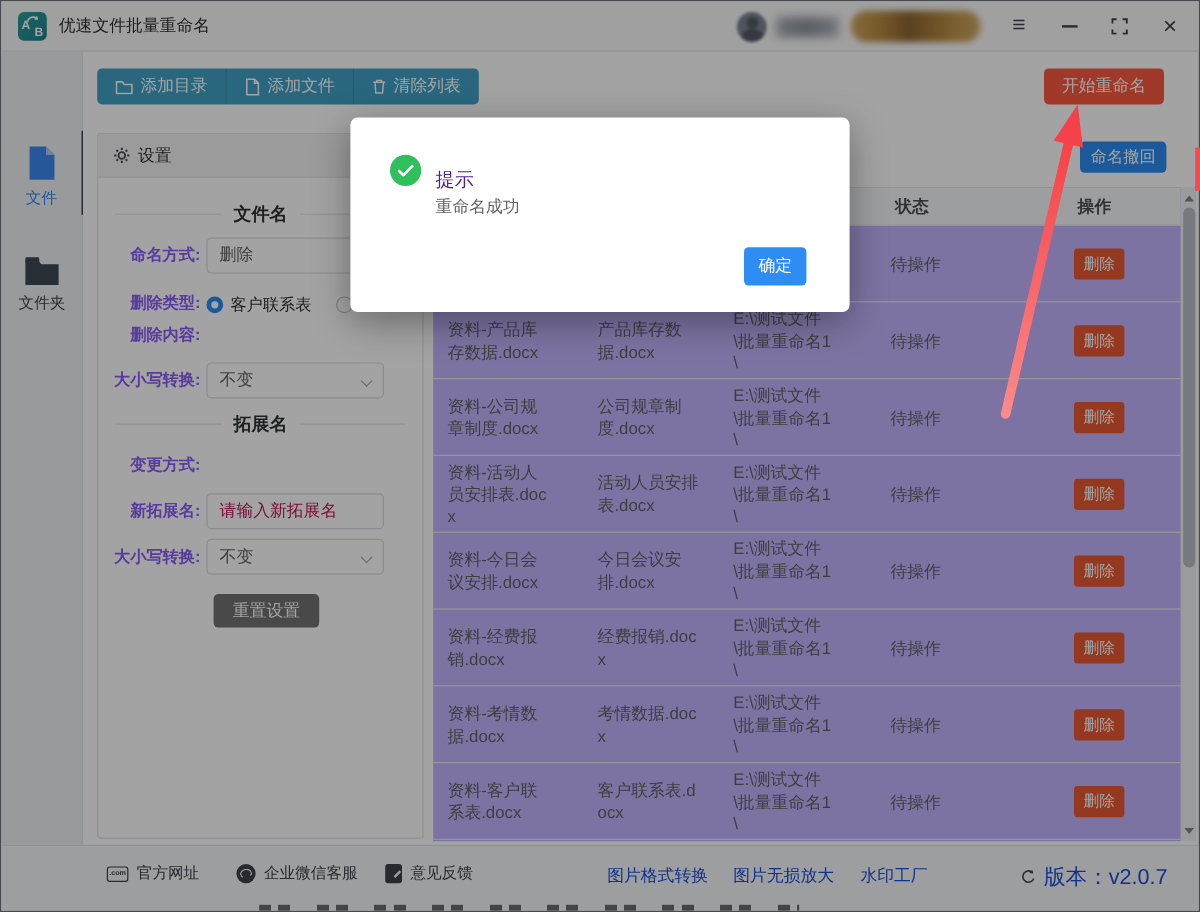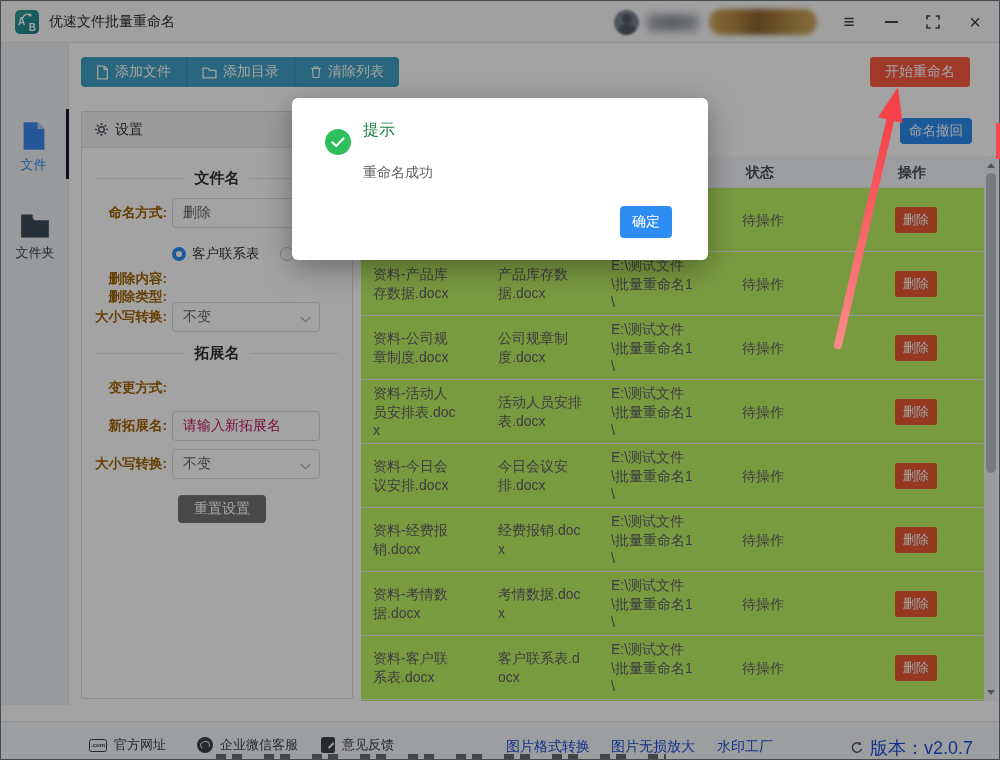--- a/index.html
+++ b/index.html
@@ -24,87 +24,87 @@
   .win-btn { color:#3f4348; cursor:pointer; display:flex; align-items:center; justify-content:center; width:20px; height:24px; }
   .glyph-menu { font-size:19px; }
   .min-bar { width:13px; height:2px; background:#3f4348; display:inline-block; }
   .glyph-close { font-size:20px; }
 
   
   .sidebar { position:absolute; left:0; top:42px; width:68px; bottom:54px; background:#eef1f4; border-right:1px solid #e2e5e9; }
   .side-item { position:absolute; left:0; width:68px; display:flex; flex-direction:column; align-items:center; cursor:pointer; }
   .side-item .lbl { font-size:13px; margin-top:5px; color:#3c424d; }
   .side-item.active .lbl { color:#2d8cf0; }
-  .side-item.active { border-right:3px solid #0f172a; }
+  .side-item.active { border-right:1px solid #0f172a; }
 
   
   .btn-group { position:absolute; left:80px; top:56px; height:30px; display:flex; background:#3fa2c6; border-radius:4px; overflow:hidden; }
   .tb-btn { display:flex; align-items:center; gap:6px; padding:0 15px; color:#fff; font-size:14px; cursor:pointer; }
   .tb-btn + .tb-btn { border-left:1px solid rgba(0,0,0,0.12); }
   .start-btn { position:absolute; left:869px; top:56px; width:100px; height:30px; background:#fa5a40; border:none; border-radius:4px; color:#fff; font-size:14px; cursor:pointer; }
   .undo-btn { position:absolute; left:899px; top:117px; width:72px; height:26px; background:#2d8cf0; border:none; border-radius:4px; color:#fff; font-size:13.5px; cursor:pointer; }
 
   
   .panel { position:absolute; left:80px; top:110px; width:272px; height:588px; background:#fff; border:1px solid #dcdfe6; border-radius:2px; }
   .panel-head { position:absolute; left:0; top:0; right:0; height:36px; background:#f2f3f5; border-bottom:1px solid #e4e7ed; display:flex; align-items:center; padding-left:12px; gap:6px; font-size:14px; color:#303133; }
   .sec-divider { position:absolute; left:14px; right:14px; display:flex; align-items:center; gap:10px; font-size:15px; font-weight:bold; color:#303133; }
   .sec-divider:before, .sec-divider:after { content:""; flex:1; height:1px; background:#e4e7ed; }
   .form-row { position:absolute; height:30px; }
-  .form-row .f-label { position:absolute; left:0; top:0; width:85px; height:30px; line-height:30px; text-align:right; font-size:13.5px; font-weight:bold; color:#a16207; }
+  .form-row .f-label { position:absolute; left:0; top:0; width:85px; height:30px; line-height:30px; text-align:right; font-size:13.5px; font-weight:bold; color:#8b5cf6; }
   .f-ctrl { position:absolute; left:90px; top:0; width:148px; height:30px; border:1px solid #d9dce3; border-radius:4px; font-size:14px; color:#606266; display:flex; align-items:center; padding:0 10px; background:#fff; cursor:pointer; }
   .f-ctrl.is-input { cursor:text; }
   .f-ctrl .ph { color:#be185d; }
   .chev { position:absolute; right:10px; top:11px; width:7px; height:7px; border-right:1.5px solid #a8abb2; border-bottom:1.5px solid #a8abb2; transform:rotate(45deg); }
   .radio-row { position:absolute; display:flex; align-items:center; gap:6px; font-size:13.5px; color:#303133; }
   .radio { width:14px; height:14px; border-radius:50%; border:1px solid #c0c4cc; background:#fff; position:relative; cursor:pointer; flex:none; }
   .radio.checked { border:4px solid #2d8cf0; }
   .reset-btn { position:absolute; left:96px; width:88px; height:28px; background:#737373; color:#fff; border:none; border-radius:4px; font-size:14px; cursor:pointer; }
   .warn { position:absolute; left:0; right:0; text-align:center; font-size:12.5px; color:#f56c6c; }
 
   
-  .table-wrap { position:absolute; left:360px; top:155px; width:623px; height:545px; overflow:hidden; background:#bef264; }
+  .table-wrap { position:absolute; left:360px; top:155px; width:623px; height:545px; overflow:hidden; background:#c4b5fd; }
   .t-head { position:relative; height:32px; background:#f6f7fa; border-bottom:1px solid #e9ecef; }
   .t-head .h-cell { position:absolute; top:0; height:32px; line-height:32px; font-size:14px; color:#4a4e57; font-weight:bold; }
   .t-row { position:relative; height:64px; border-bottom:1px solid #e9ecef; }
   .cell { position:absolute; top:0; height:64px; display:flex; align-items:center; font-size:14px; color:#606266; line-height:1.35; word-break:break-all; }
   .c-old { left:12px; width:88px; }
   .c-new { left:137px; width:86px; }
   .c-path { left:250px; width:84px; }
   .c-status { left:381px; width:80px; }
   .del-btn { position:absolute; left:534px; top:19px; width:42px; height:26px; background:#e85a33; color:#fff; border:none; border-radius:3px; font-size:13px; cursor:pointer; }
 
   
   .scrollbar { position:absolute; left:983px; top:155px; width:13px; height:545px; background:#f1f2f4; }
   .sb-up, .sb-down { position:absolute; left:0; width:13px; height:14px; display:flex; align-items:center; justify-content:center; cursor:pointer; }
   .sb-up { top:2px; } .sb-down { bottom:2px; }
   .tri-up { width:0; height:0; border-left:4px solid transparent; border-right:4px solid transparent; border-bottom:5px solid #7f838a; }
   .tri-down { width:0; height:0; border-left:4px solid transparent; border-right:4px solid transparent; border-top:5px solid #7f838a; }
   .sb-thumb { position:absolute; left:1.5px; top:17px; width:10px; height:300px; border-radius:5px; background:#b9bdc4; cursor:pointer; }
 
   
-  .footer { position:absolute; left:0; right:0; bottom:0; height:38px; background:#f6f7f9; border-top:1px solid #e2e4e8; }
+  .footer { position:absolute; left:0; right:0; bottom:0; height:55px; background:#f6f7f9; border-top:1px solid #e2e4e8; }
   .foot-link { position:absolute; top:14px; display:flex; align-items:center; gap:7px; font-size:13px; color:#3c4148; cursor:pointer; }
   .f-web { left:88px; } .f-wx { left:196px; } .f-fb { left:320px; }
   .f-tool { position:absolute; top:16px; font-size:14px; color:#1d4ed8; cursor:pointer; }
   .t1 { left:505px; } .t2 { left:610px; } .t3 { left:716px; }
   .f-ver { position:absolute; right:26px; top:14px; display:flex; align-items:center; gap:6px; font-size:18px; color:#1d4ed8;text-align:right; }
   .icon-com { width:18px; height:13px; border:1.3px solid #3c4148; border-radius:2.5px; display:flex; align-items:center; justify-content:center; font-size:6px; color:#3c4148; font-weight:bold; }
   .icon-wx { width:16px; height:16px; border-radius:50%; background:#3c4148; position:relative; }
   .icon-wx:before { content:""; position:absolute; left:3px; top:4px; width:8px; height:6px; border-radius:50%; border:1.6px solid #f6f7f9; border-bottom-color:transparent; transform:rotate(-12deg); }
   .icon-fb { width:14px; height:16px; border-radius:2.5px; background:#3c4148; position:relative; }
   .icon-fb:before { content:""; position:absolute; left:3px; top:4px; width:7px; height:1.6px; background:#f6f7f9; transform:rotate(-45deg) translate(0,5px); }
   .clipped-text { position:absolute; left:215px; bottom:0; width:450px; height:5px; overflow:hidden;
       background:repeating-linear-gradient(90deg,#3a3d42 0 10px,transparent 10px 16px, #3a3d42 16px 26px, transparent 26px 48px);
       opacity:.75; }
 
   
   .dim { position:absolute; inset:0; background:rgba(0,0,0,0.36); z-index:50; }
   .modal { position:absolute; left:292px; top:98px; width:416px; height:162px; background:#fff; border-radius:6px; box-shadow:0 8px 30px rgba(0,0,0,0.35); z-index:70; }
   .m-check { position:absolute; left:325px; top:129px; width:26px; height:26px; border-radius:50%; background:#2fbf5d; z-index:71; display:flex; align-items:center; justify-content:center; }
-  .m-title { position:absolute; left:363px; top:120px; font-size:16px; color:#15803d; z-index:71; }
+  .m-title { position:absolute; left:363px; top:140px; font-size:16px; color:#4c1d95; z-index:71; }
   .m-msg { position:absolute; left:363px; top:164px; font-size:14px; color:#606266; z-index:71; }
   .m-ok { position:absolute; left:620px; top:206px; width:52px; height:32px; background:#2e8df2; color:#fff; border:none; border-radius:4px; font-size:14px; cursor:pointer; z-index:71; }
   .arrow-svg { position:absolute; left:0; top:0; z-index:80; pointer-events:none; }
   .red-sliver { position:absolute; right:0; top:123px; width:4px; height:36px; background:#f5494f; z-index:60; }
 </style>
 </head>
 <body>
 
 <div class="app">
 
@@ -147,31 +147,31 @@
       <svg width="30" height="26" viewBox="0 0 26 22">
         <path d="M1 3 h9 l2.5 3 H25 v15 H1 z" fill="#3f4855"></path>
         <rect x="1" y="1" width="10" height="4" rx="1" fill="#3f4855"></rect>
       </svg>
       <span class="lbl">文件夹</span>
     </div>
   </div>
 
   <div class="btn-group">
     <div class="tb-btn">
+      <svg width="15" height="13" viewBox="0 0 14 12">
+          <path d="M1 2 h4.5 l1.5 2 H13 v7 H1 z" fill="none" stroke="#fff" stroke-width="1.2"></path>
+        </svg>
+      <span>添加目录</span>
+    </div>
+    <div class="tb-btn">
       <svg width="13" height="15" viewBox="0 0 12 14">
           <path d="M1.5 1 h6 l3 3 v9 h-9 z" fill="none" stroke="#fff" stroke-width="1.2"></path>
           <path d="M7.5 1 v3 h3" fill="none" stroke="#fff" stroke-width="1.2"></path>
         </svg>
       <span>添加文件</span>
-    </div>
-    <div class="tb-btn">
-      <svg width="15" height="13" viewBox="0 0 14 12">
-          <path d="M1 2 h4.5 l1.5 2 H13 v7 H1 z" fill="none" stroke="#fff" stroke-width="1.2"></path>
-        </svg>
-      <span>添加目录</span>
     </div>
     <div class="tb-btn">
       <svg width="12" height="14" viewBox="0 0 12 14">
           <path d="M1 3.5 h10 M4 3.5 V2 h4 v1.5 M2.5 3.5 l0.7 9 h5.6 l0.7-9" fill="none" stroke="#fff" stroke-width="1.2"></path>
         </svg>
       <span>清除列表</span>
     </div>
   </div>
   <button class="start-btn">开始重命名</button>
   <button class="undo-btn">命名撤回</button>
@@ -200,21 +200,21 @@
 
     <div class="form-row" style="left:0; top:86px; width:272px;">
       <span class="f-label">命名方式:</span>
       <div class="f-ctrl">
           <span>删除</span>
           <span class="chev"></span>
         </div>
     </div>
 
     <div class="form-row" style="left:0; top:131px; width:272px; height:20px;">
-      <span class="f-label" style="height:20px; line-height:20px;margin-top:44px;">删除类型:</span>
+      <span class="f-label" style="height:20px; line-height:20px;">删除类型:</span>
       <div class="radio-row" style="left:90px; top:2px; position:absolute;">
         <span class="radio checked"></span>
         <span>客户联系表</span>
         <span class="radio" style="margin-left:14px;"></span>
       </div>
     </div>
 
     <div class="form-row" style="left:0; top:152px; width:272px;">
       <span class="f-label">删除内容:</span>
     </div>

